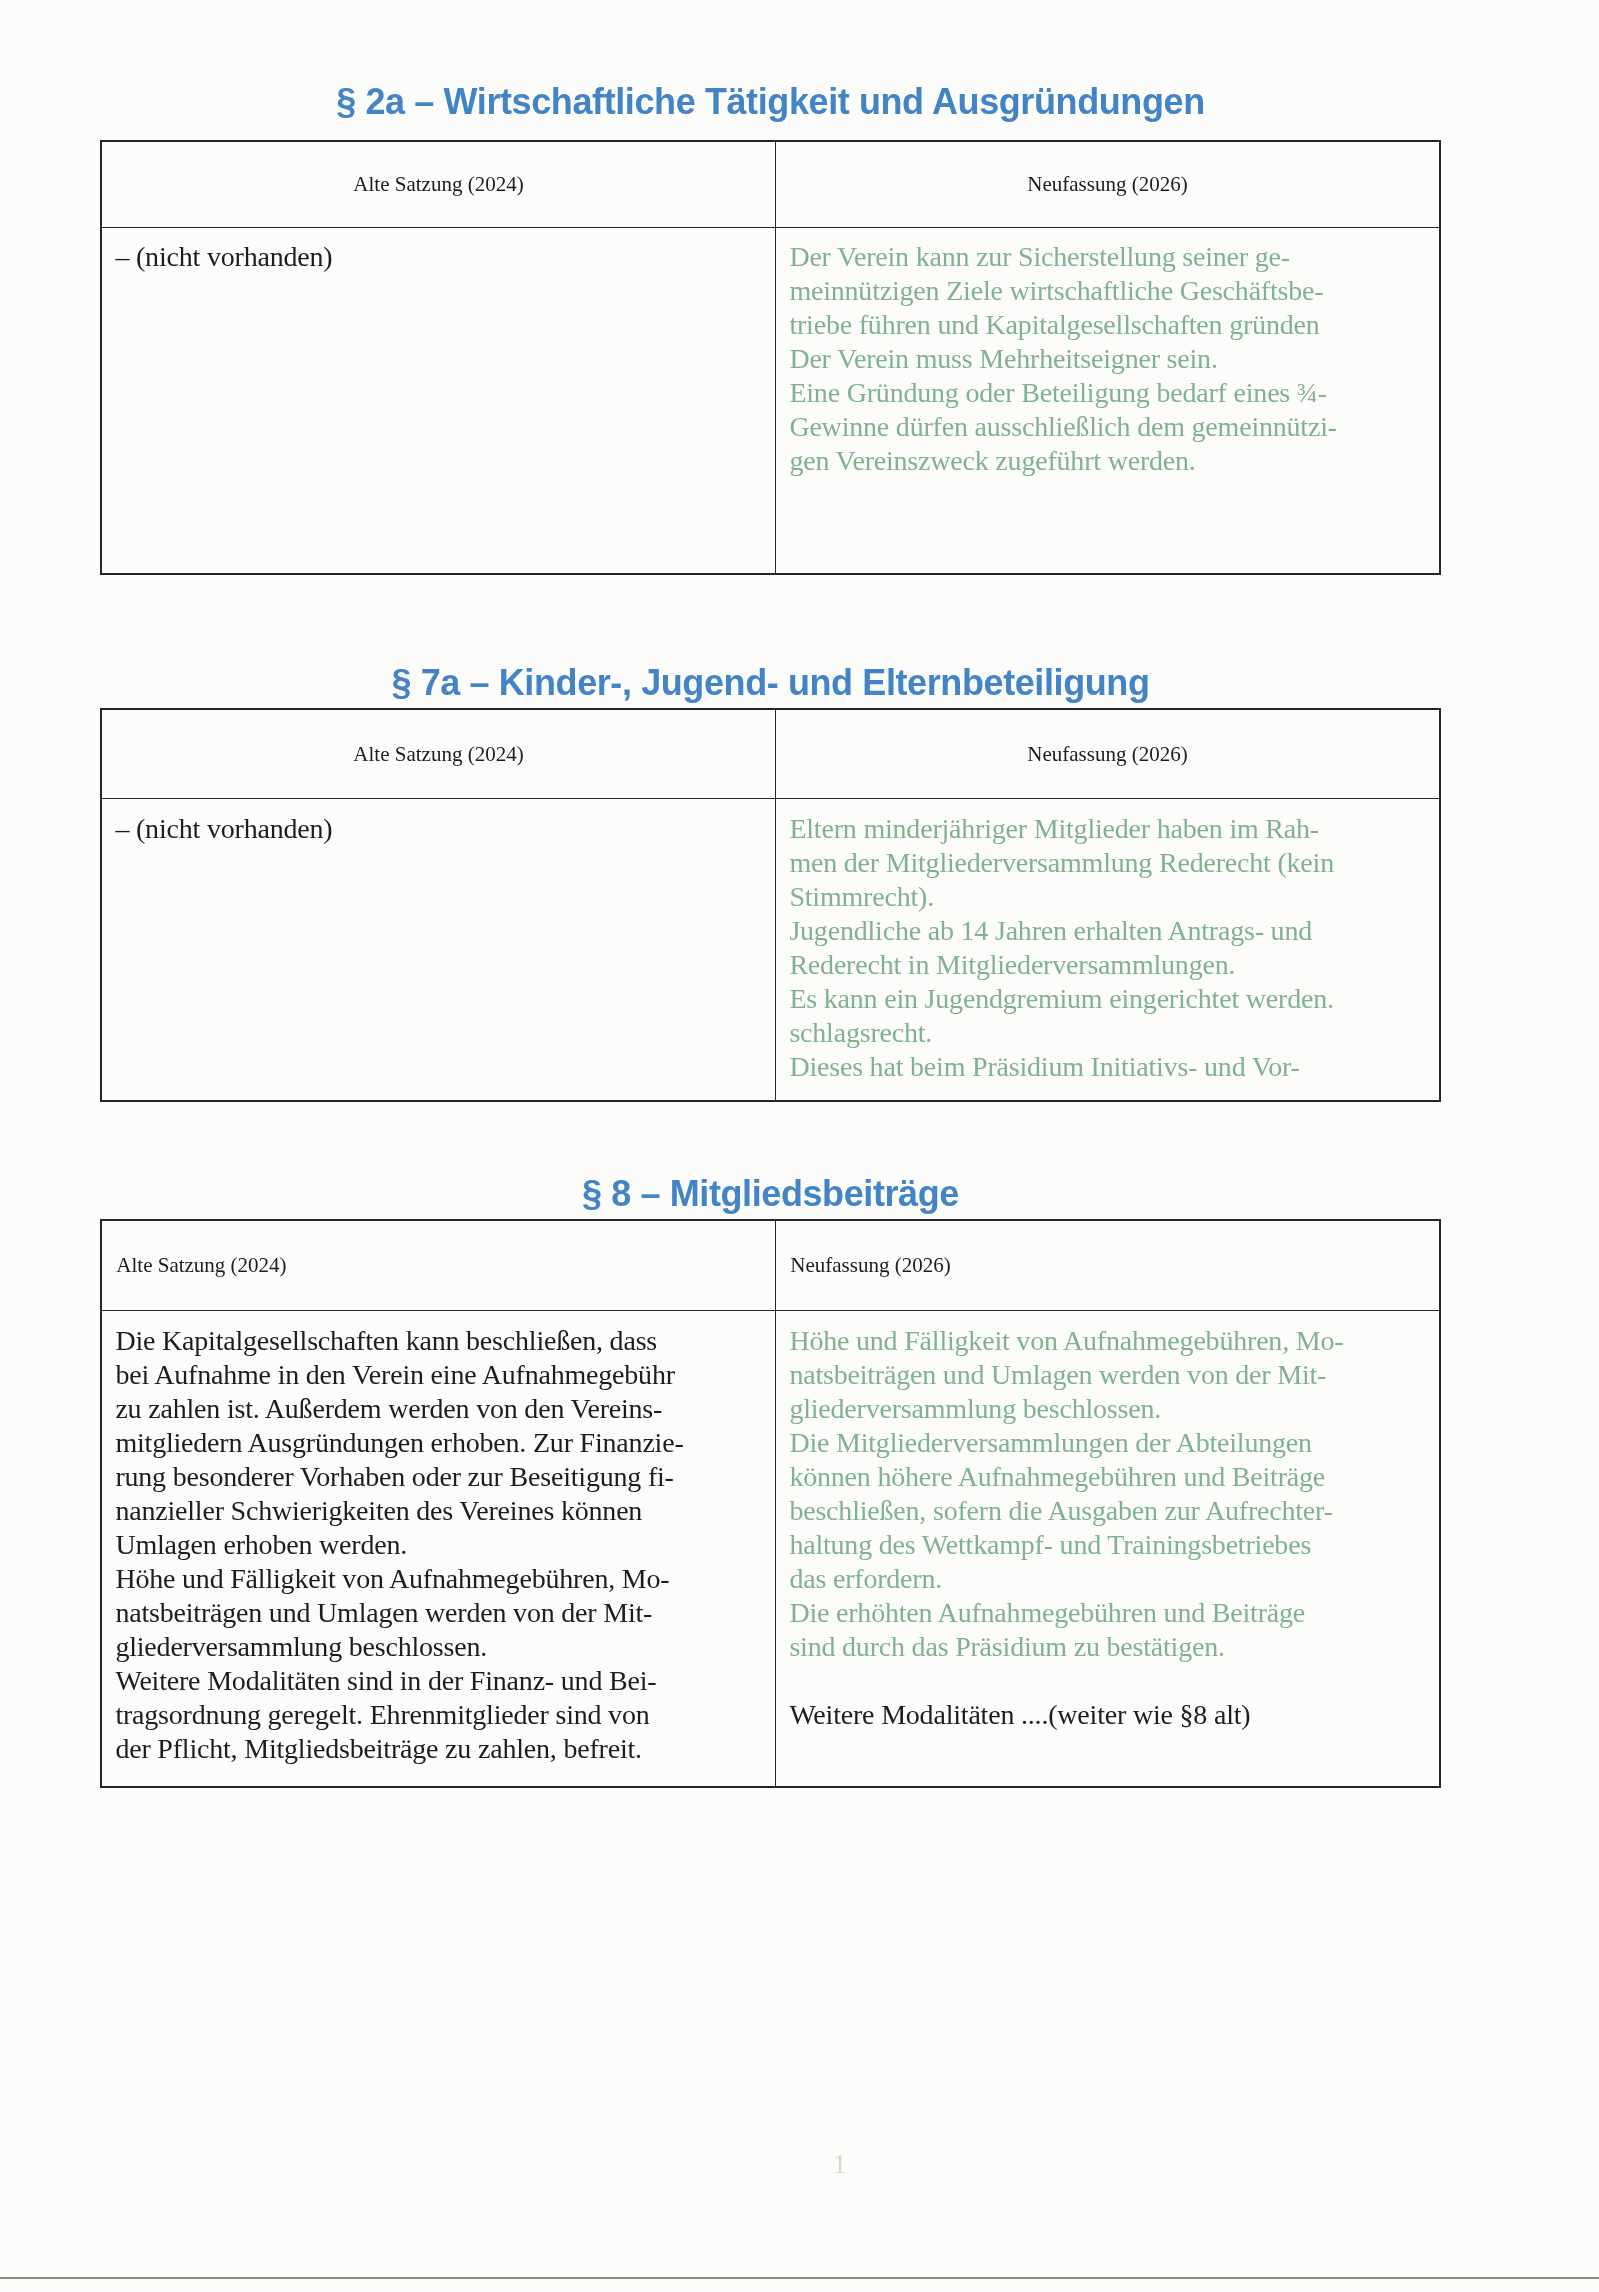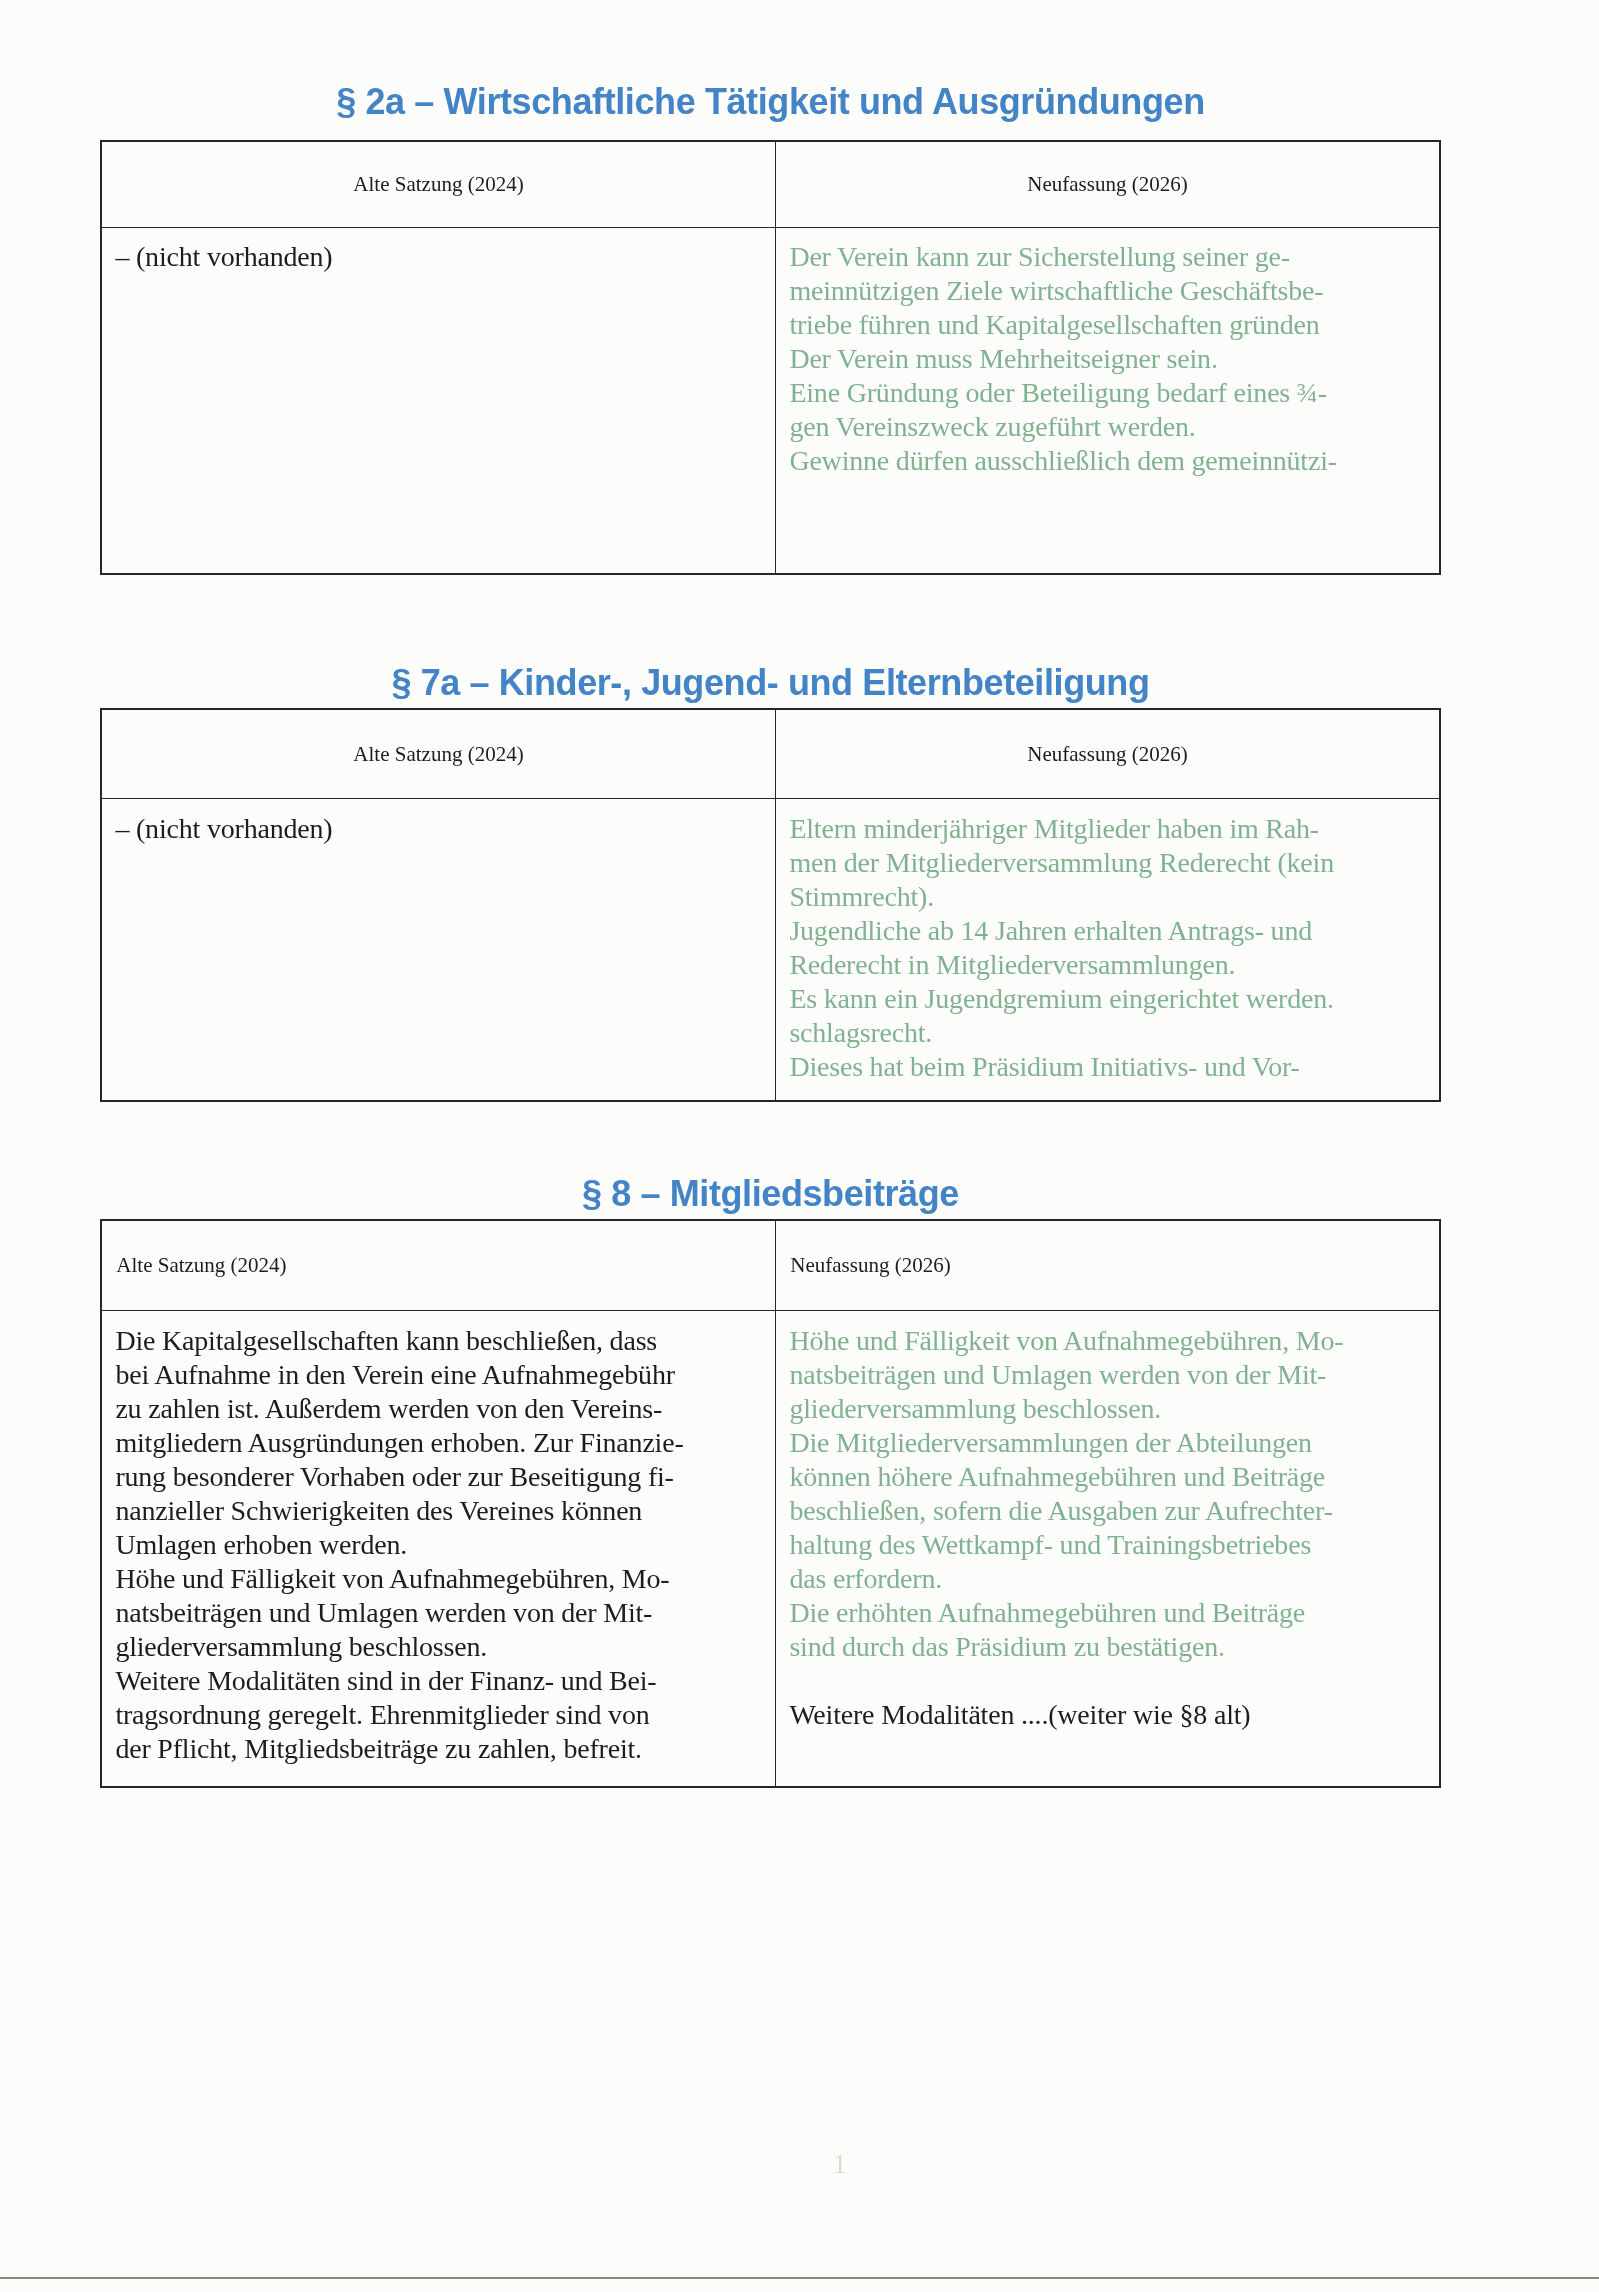--- a/index.html
+++ b/index.html
@@ -89,22 +89,22 @@
       <div class="tbody">
         <div class="td col-old">
             <div class="ln old">– (nicht vorhanden)</div>
           </div>
         <div class="td col-new">
             <div class="ln new">Der Verein kann zur Sicherstellung seiner ge-</div>
             <div class="ln new">meinnützigen Ziele wirtschaftliche Geschäftsbe-</div>
             <div class="ln new">triebe führen und Kapitalgesellschaften gründen</div>
             <div class="ln new">Der Verein muss Mehrheitseigner sein.</div>
             <div class="ln new">Eine Gründung oder Beteiligung bedarf eines ¾-</div>
+            <div class="ln new">Gewinne dürfen ausschließlich dem gemeinnützi-</div>
             <div class="ln new">gen Vereinszweck zugeführt werden.</div>
-            <div class="ln new">Gewinne dürfen ausschließlich dem gemeinnützi-</div>
           </div>
       </div>
     </div>
   </section>
 
   <section class="sec sec2">
     <h2 class="sec-title">§ 7a – Kinder-, Jugend- und Elternbeteiligung</h2>
     <div class="tbl">
       <div class="thead">
         <div class="th col-old">Alte Satzung (2024)</div>

